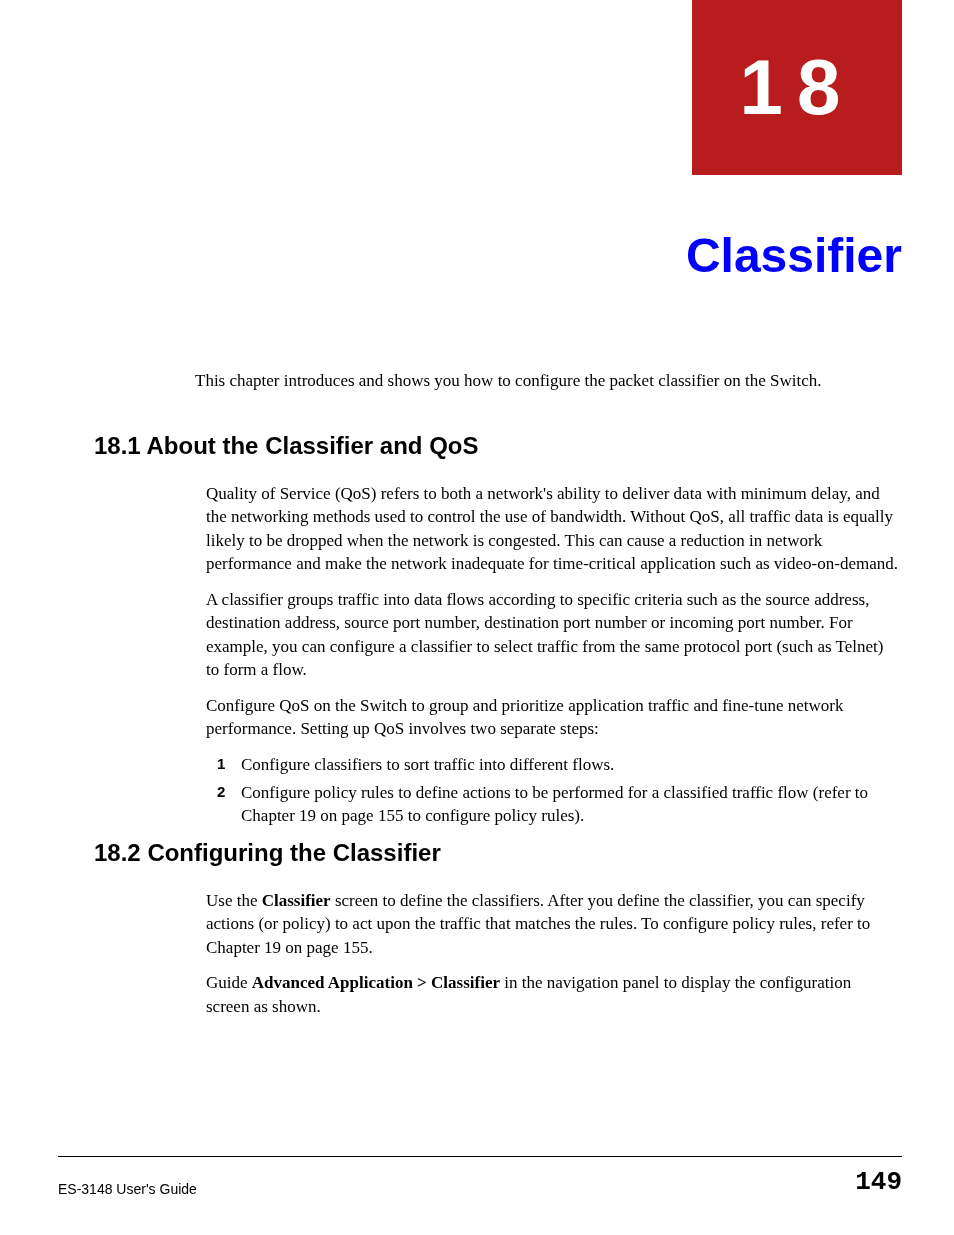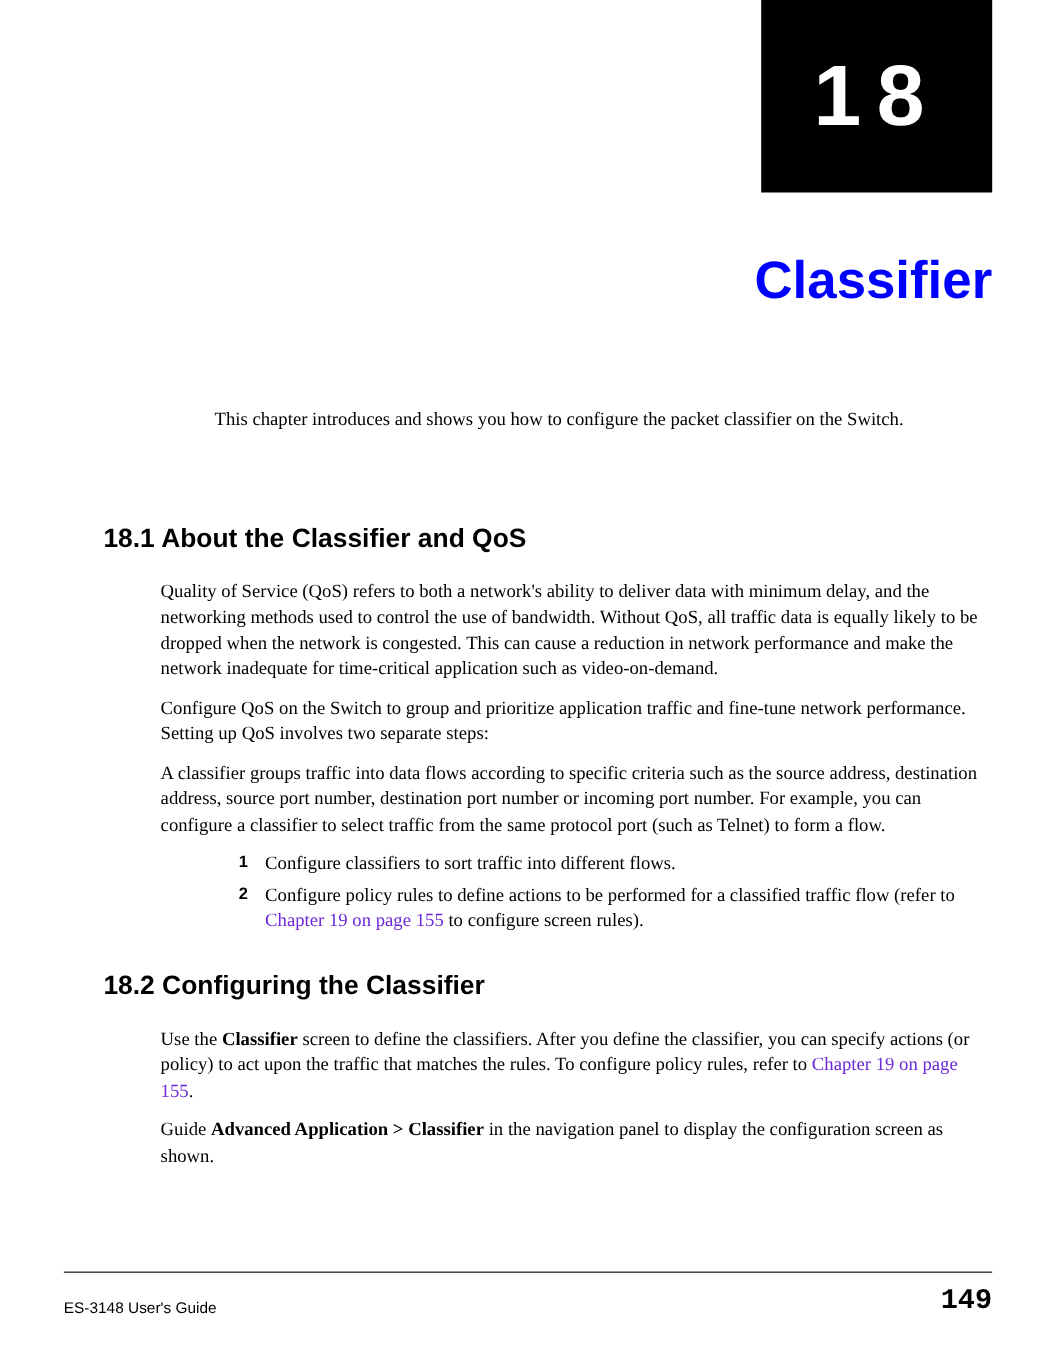--- a/index.html
+++ b/index.html
@@ -19,21 +19,21 @@
       width: 100%;
       height: 100%;
       padding: 0;
     }
     .chapter-box {
       position: absolute;
       top: 0;
       right: 52px;
       width: 210px;
       height: 175px;
-      background: #000000;
+      background: #b91c1c;
       display: flex;
       align-items: center;
       justify-content: center;
       text-align: center;
     }
     .chapter-number {
       color: #fff;
       font-size: 78px;
       font-weight: bold;
       font-family: Arial, Helvetica, sans-serif;
@@ -61,26 +61,25 @@
       top: 432px;
       left: 94px;
       right: 56px;
     }
     .section-heading {
       font-family: Arial, Helvetica, sans-serif;
       font-size: 24px;
       font-weight: bold;
       color: #000;
       margin-bottom: 22px;
-      margin-top: 44px;
     }
     .body-text {
       font-size: 17px;
       line-height: 1.38;
-      margin-left: 52px;
+      margin-left: 112px;
       margin-bottom: 12px;
       text-align: left;
     }
     .ordered-list {
       margin-left: 123px;
       font-size: 17px;
       line-height: 1.38;
     }
     .list-item {
       display: flex;
@@ -91,21 +90,21 @@
       font-weight: bold;
       font-size: 15px;
       min-width: 18px;
       margin-right: 6px;
       padding-top: 1px;
     }
     .list-text {
       flex: 1;
     }
     .link {
-      color: #6d28d9;
+      color: #000000;
     }
     .section-2 {
       position: absolute;
       top: 839px;
       left: 94px;
       right: 56px;
     }
     .bold {
       font-weight: bold;
     }
@@ -139,31 +138,31 @@
     <div class="chapter-number">18</div>
   </div>
 
   <div class="chapter-title">Classifier</div>
 
   <div class="intro-text">This chapter introduces and shows you how to configure the packet classifier on the Switch.</div>
 
   <div class="section-1">
     <div class="section-heading">18.1  About the Classifier and QoS</div>
     <div class="body-text">Quality of Service (QoS) refers to both a network's ability to deliver data with minimum delay, and the networking methods used to control the use of bandwidth. Without QoS, all traffic data is equally likely to be dropped when the network is congested. This can cause a reduction in network performance and make the network inadequate for time-critical application such as video-on-demand.</div>
+    <div class="body-text">A classifier groups traffic into data flows according to specific criteria such as the source address, destination address, source port number, destination port number or incoming port number. For example, you can configure a classifier to select traffic from the same protocol port (such as Telnet) to form a flow.</div>
     <div class="body-text">Configure QoS on the Switch to group and prioritize application traffic and fine-tune network performance. Setting up QoS involves two separate steps:</div>
-    <div class="body-text">A classifier groups traffic into data flows according to specific criteria such as the source address, destination address, source port number, destination port number or incoming port number. For example, you can configure a classifier to select traffic from the same protocol port (such as Telnet) to form a flow.</div>
     <div class="ordered-list">
       <div class="list-item">
         <span class="list-num">1</span>
         <span class="list-text">Configure classifiers to sort traffic into different flows.</span>
       </div>
       <div class="list-item">
         <span class="list-num">2</span>
         <span class="list-text">
-          <span>Configure policy rules to define actions to be performed for a classified traffic flow (refer to </span><span class="link">Chapter 19 on page 155</span><span> to configure screen rules).</span>
+          <span>Configure policy rules to define actions to be performed for a classified traffic flow (refer to </span><span class="link">Chapter 19 on page 155</span><span> to configure policy rules).</span>
         </span>
       </div>
     </div>
   </div>
 
   <div class="section-2">
     <div class="section-heading">18.2  Configuring the Classifier</div>
     <div class="body-text">
       <span>Use the </span><span class="bold">Classifier</span><span> screen to define the classifiers. After you define the classifier, you can specify actions (or policy) to act upon the traffic that matches the rules. To configure policy rules, refer to </span><span class="link">Chapter 19 on page 155</span><span>.</span>
     </div>

